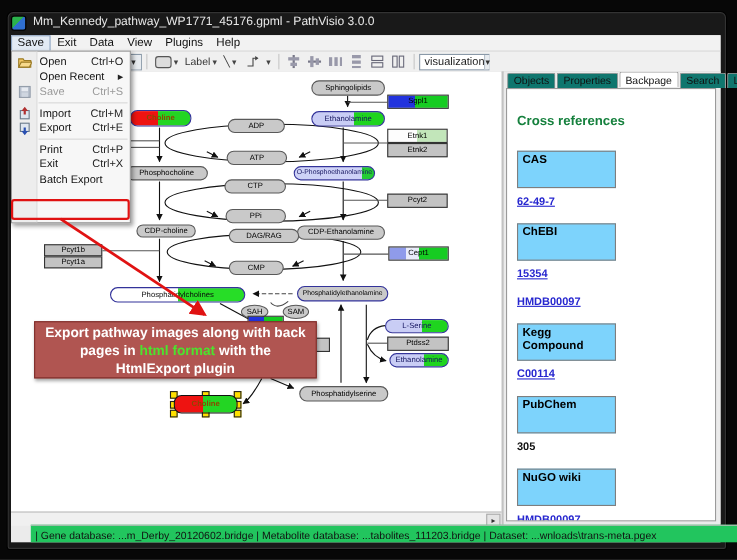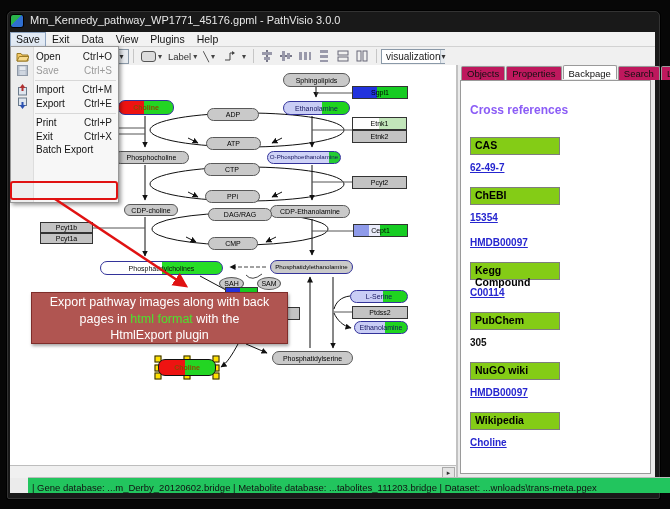--- a/index.html
+++ b/index.html
@@ -55,48 +55,48 @@
         display:flex;align-items:center;justify-content:center;white-space:nowrap;overflow:hidden;box-sizing:border-box}
   .g-bluegreen{background:linear-gradient(90deg,#2233dd 0 45%,#16cc22 45%)}
   .g-whitegreen{background:linear-gradient(90deg,#fdfdfd 0 50%,#c2e6ba 50%)}
   .g-lavgreen{background:linear-gradient(90deg,#8f9bea 0 28%,#e9ecfa 28% 50%,#16cc22 50%)}
   
   #sel-wrap{position:absolute;left:158px;top:359px;width:58px;height:17px;z-index:6}
   .handle{position:absolute;width:5px;height:5px;background:#ffe000;border:1px solid #222;
           transform:translate(-50%,-50%)}
   
   #callout{position:absolute;left:31px;top:292px;width:257px;height:52px;background:#b05551;
-           border:1px solid #7e2d2a;z-index:20;color:#fff;font-weight:normal;font-size:12.5px;
+           border:1px solid #7e2d2a;z-index:20;color:#fff;font-weight:bold;font-size:12.5px;
            text-align:center;line-height:16.5px;padding-top:1px;box-sizing:border-box;
            box-shadow:1px 2px 3px rgba(0,0,0,.35)}
   #callout .hl{color:#4ce22e}
   
   #filemenu{position:absolute;left:10px;top:46px;width:109px;height:157px;background:#f7f7f7;
             border:1px solid #979797;box-shadow:2px 2px 4px rgba(0,0,0,.4);z-index:30;
             font-size:10px;color:#111;padding-top:3px;box-sizing:border-box}
   #filemenu::before{content:"";position:absolute;left:0;top:0;width:22px;height:100%;background:#ededed;
             border-right:1px solid #ddd}
   .mi{position:relative;height:13.5px;display:flex;align-items:center}
   .mi .mico{width:22px;display:flex;align-items:center;justify-content:center;flex:0 0 22px}
   .mi .milabel{flex:1;padding-left:3px}
   .mi .mishort{padding-right:6px;color:#222}
   .mi.disabled .milabel,.mi.disabled .mishort{color:#9a9a9a}
   .msep{height:6px;display:flex;align-items:center}
   .msep::after{content:"";flex:1;height:1px;background:#d8d8d8;margin-left:24px;margin-right:2px}
   
   #panel{position:absolute;left:458px;top:65px;width:197px;height:412px;background:#ebebeb;z-index:4}
   #tabs{position:absolute;left:3px;top:1px;height:14px;display:flex;font-size:9.5px;color:#111}
-  .tab{padding:1px 5px;background:#be185d;border:1px solid #9a9a9a;border-bottom:none;margin-right:1px;
+  .tab{padding:1px 5px;background:#0f766e;border:1px solid #9a9a9a;border-bottom:none;margin-right:1px;
        border-radius:2px 2px 0 0}
   .tab.active{background:#fff;position:relative;top:-1px;padding-top:2px}
   #panel-content{position:absolute;left:2px;top:15px;width:191px;height:394px;background:#fff;
                  border:1px solid #9a9a9a;overflow:hidden;padding:8px 0 0 9px;box-sizing:border-box}
-  #xref-heading{color:#8b5cf6;font-weight:bold;font-size:12px;margin:14px 0 20px 0}
-  .xref-head{width:84px;height:15px;border:1px solid #7e7e7e;background:#84cc16;font-weight:bold;
-             font-size:10.5px;padding:1px 0 0 4px;box-sizing:content-box;margin-bottom:7px;color:#000}
+  #xref-heading{color:#15803d;font-weight:bold;font-size:12px;margin:14px 0 20px 0}
+  .xref-head{width:84px;height:15px;border:1px solid #7e7e7e;background:#7dd3fc;font-weight:bold;
+             font-size:10.5px;padding:1px 0 16px 4px;box-sizing:content-box;margin-bottom:7px;color:#000}
   .xref-val{font-size:10px;font-weight:bold;margin-bottom:14px;color:#111}
   .xref-val.link{color:#2626cf;text-decoration:underline}
   
   #statusbar{position:absolute;left:28px;top:477px;width:645px;height:16px;background:#22c55e;
              border-top:1px solid #bcbcbc;font-size:9.5px;color:#111;display:flex;align-items:flex-end;
              padding-left:4px;box-sizing:border-box;white-space:nowrap;overflow:hidden;z-index:4}
 </style>
 </head>
 <body>
 
@@ -300,20 +300,25 @@
   <div class="mi">
     <span class="mico">
       <svg width="13" height="11">
           <path d="M1,2.5 h4 l1,1.5 h6 v6 h-11 z" fill="#f4c964" stroke="#9b7b25"></path>
           <path d="M1,10 l2.3,-4.5 h9.7 l-2.3,4.5 z" fill="#f8da8c" stroke="#9b7b25"></path>
         </svg>
     </span>
     <span class="milabel">Open</span>
       <span class="mishort">Ctrl+O</span>
   </div>
+  <div class="mi">
+    <span class="mico"></span>
+    <span class="milabel">Open Recent</span>
+    <span class="mishort">▸</span>
+  </div>
   <div class="mi disabled">
     <span class="mico">
       <svg width="11" height="11">
           <rect x="0.5" y="0.5" width="10" height="10" fill="#b6bfcc" stroke="#8e98a6"></rect>
           <rect x="2.5" y="1.5" width="6" height="3.5" fill="#e6eaf0"></rect>
           <rect x="2.5" y="6" width="6" height="4" fill="#cfd6e0"></rect>
         </svg>
     </span>
     <span class="milabel">Save</span>
       <span class="mishort">Ctrl+S</span>

